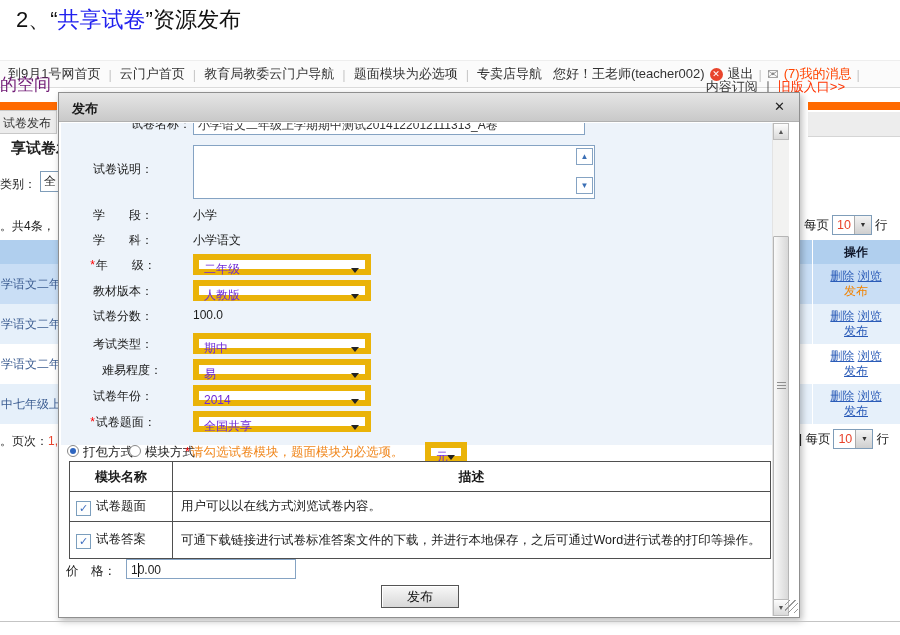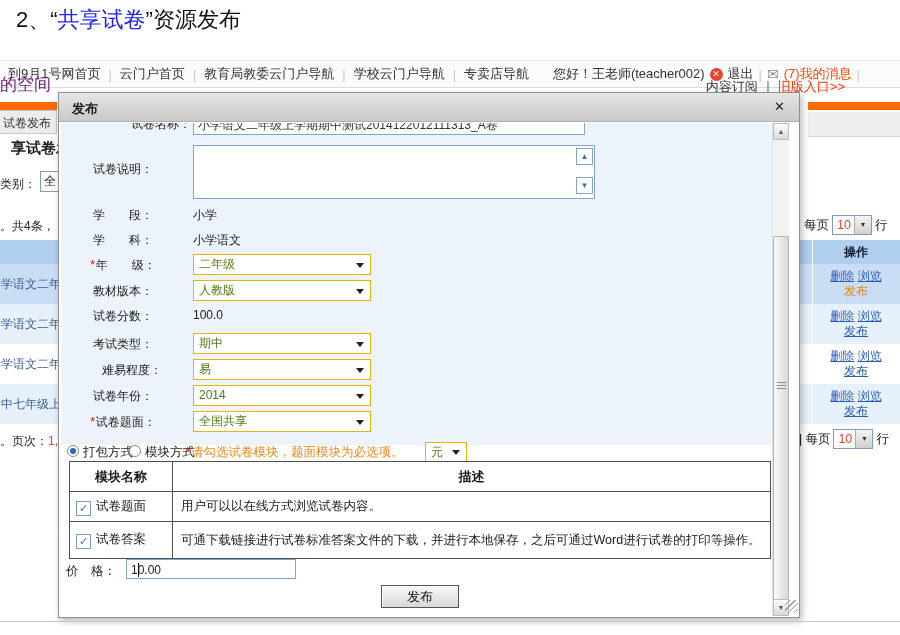--- a/index.html
+++ b/index.html
@@ -75,22 +75,22 @@
   .ibox{background:#fff;border:1px solid #85a3c3;box-sizing:border-box;}
   .name-input{width:392px;height:22px;line-height:22px;padding:0 4px;margin-left:2px;color:#333;overflow:hidden;white-space:nowrap;}
 
   .flabel{position:absolute;left:0;width:128px;text-align:center;color:#1a1a1a;}
   .star{color:#f00;margin-right:1px;}
   .fvalue{position:absolute;left:134px;color:#1a1a1a;}
   .descarea{position:absolute;left:134px;top:52px;width:402px;height:54px;}
   .spinbtn{position:absolute;width:17px;height:17px;background:#fff;border:1px solid #85a3c3;box-sizing:border-box;
     color:#3b6fb5;font-size:8px;text-align:center;line-height:15px;}
 
-  .sel{position:absolute;left:134px;width:178px;height:21px;background:#fff;border:1px solid #eab308;
-    box-sizing:border-box;line-height:19px;padding-left:5px;color:#4d7c0f;cursor:pointer;}
+  .sel{position:absolute;left:134px;width:178px;height:21px;background:#fff;border:6px solid #eab308;
+    box-sizing:border-box;line-height:19px;padding-left:5px;color:#6d28d9;cursor:pointer;}
   .sel .arr{position:absolute;right:6px;top:8px;width:0;height:0;
     border-left:4px solid transparent;border-right:4px solid transparent;border-top:5px solid #222;}
   .sel-small{left:366px;top:349px;width:42px;height:20px;}
 
   .radio{position:absolute;width:12px;height:12px;border-radius:50%;border:1px solid #888;background:#fff;box-sizing:border-box;}
   .radio.sel-on::after{content:"";position:absolute;left:2px;top:2px;width:6px;height:6px;border-radius:50%;background:#2f66c0;}
   .note-orange{color:#f08519;}
 
   .modtable{position:absolute;left:10px;top:368px;width:702px;border-collapse:collapse;font-size:12.5px;color:#1a1a1a;}
   .modtable td,.modtable th{border:1px solid #4f4f4f;background:#fff;}
@@ -126,21 +126,21 @@
   <span>2、“</span><span class="blue">共享试卷</span><span>”资源发布</span>
 </div>
 
 <div class="abs topnav">
   <span class="navlink">到9月1号网首页</span>
   <span class="sep">|</span>
   <span class="navlink">云门户首页</span>
   <span class="sep">|</span>
   <span class="navlink">教育局教委云门户导航</span>
   <span class="sep">|</span>
-  <span class="navlink">学校云门户导航</span>
+  <span class="navlink">题面模块为必选项</span>
   <span class="sep">|</span>
   <span class="navlink">专卖店导航</span>
   <div class="nav-right">
     <span>您好！王老师(teacher002)</span>
     <span class="logout-x">✕</span>
     <span>退出</span>
     <span class="sep">|</span>
     <span class="mail-ico">✉</span>
     <span class="msg-cnt">(7)我的消息</span>
     <span class="sep">|</span>

